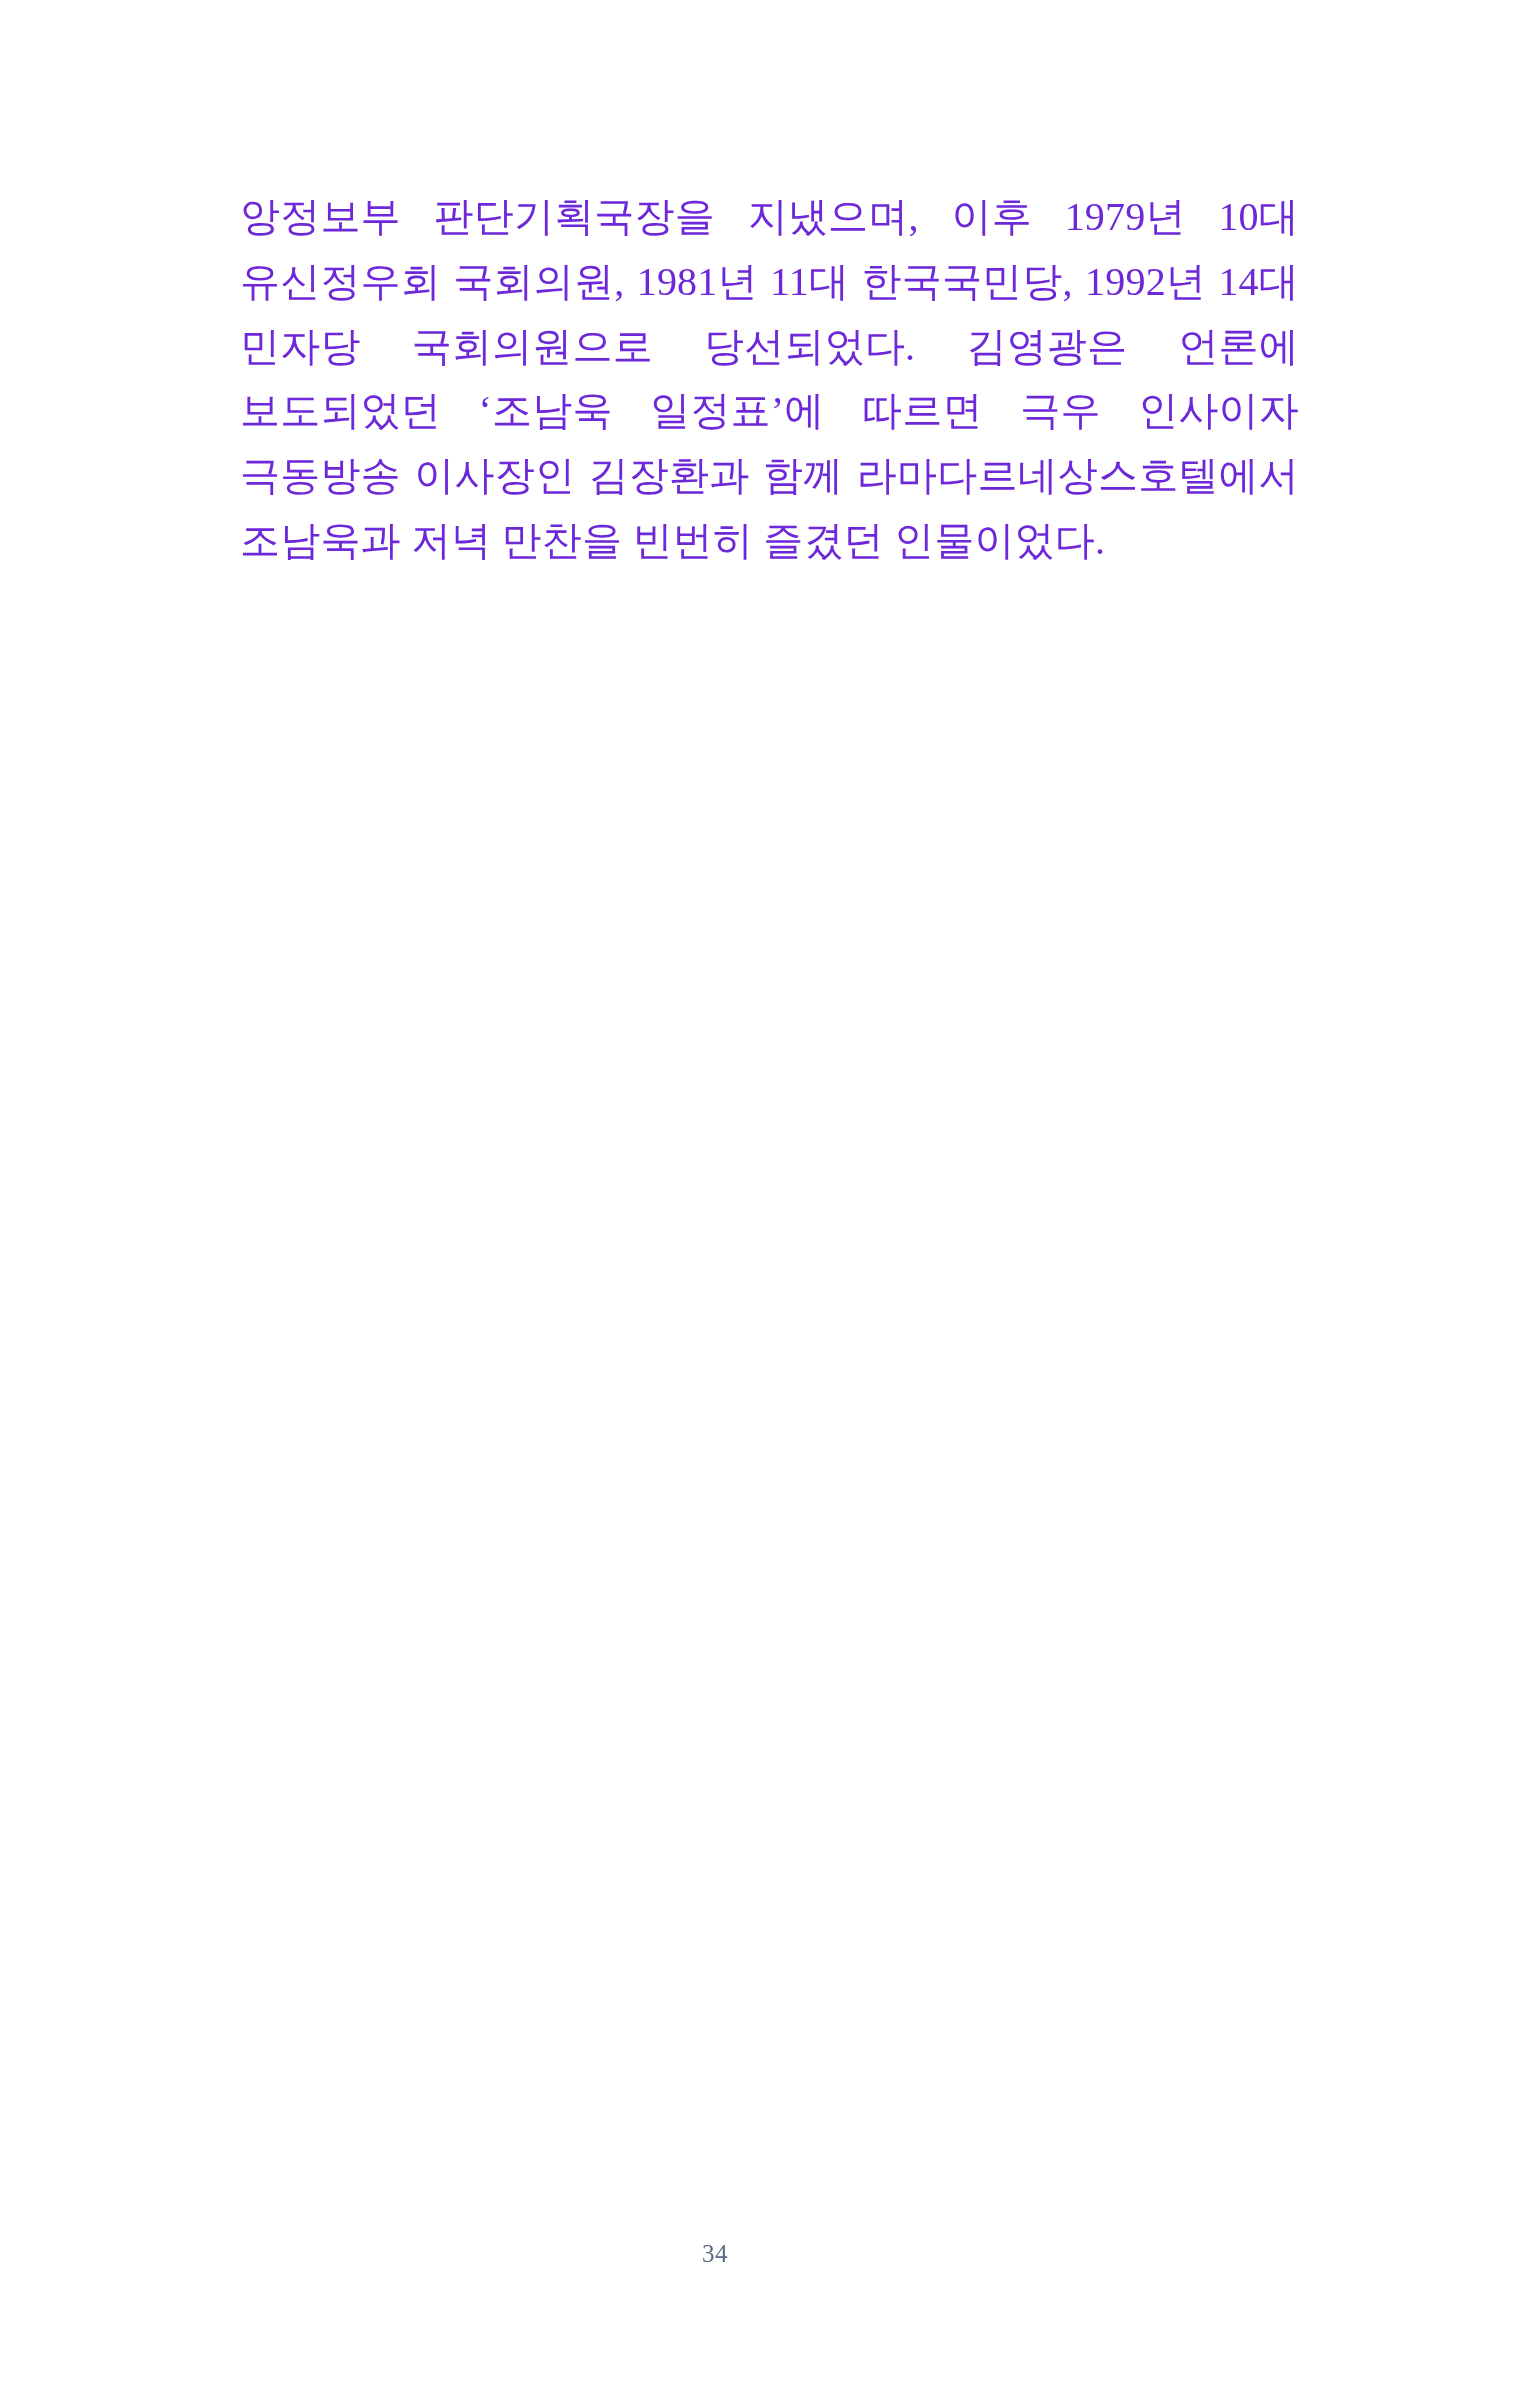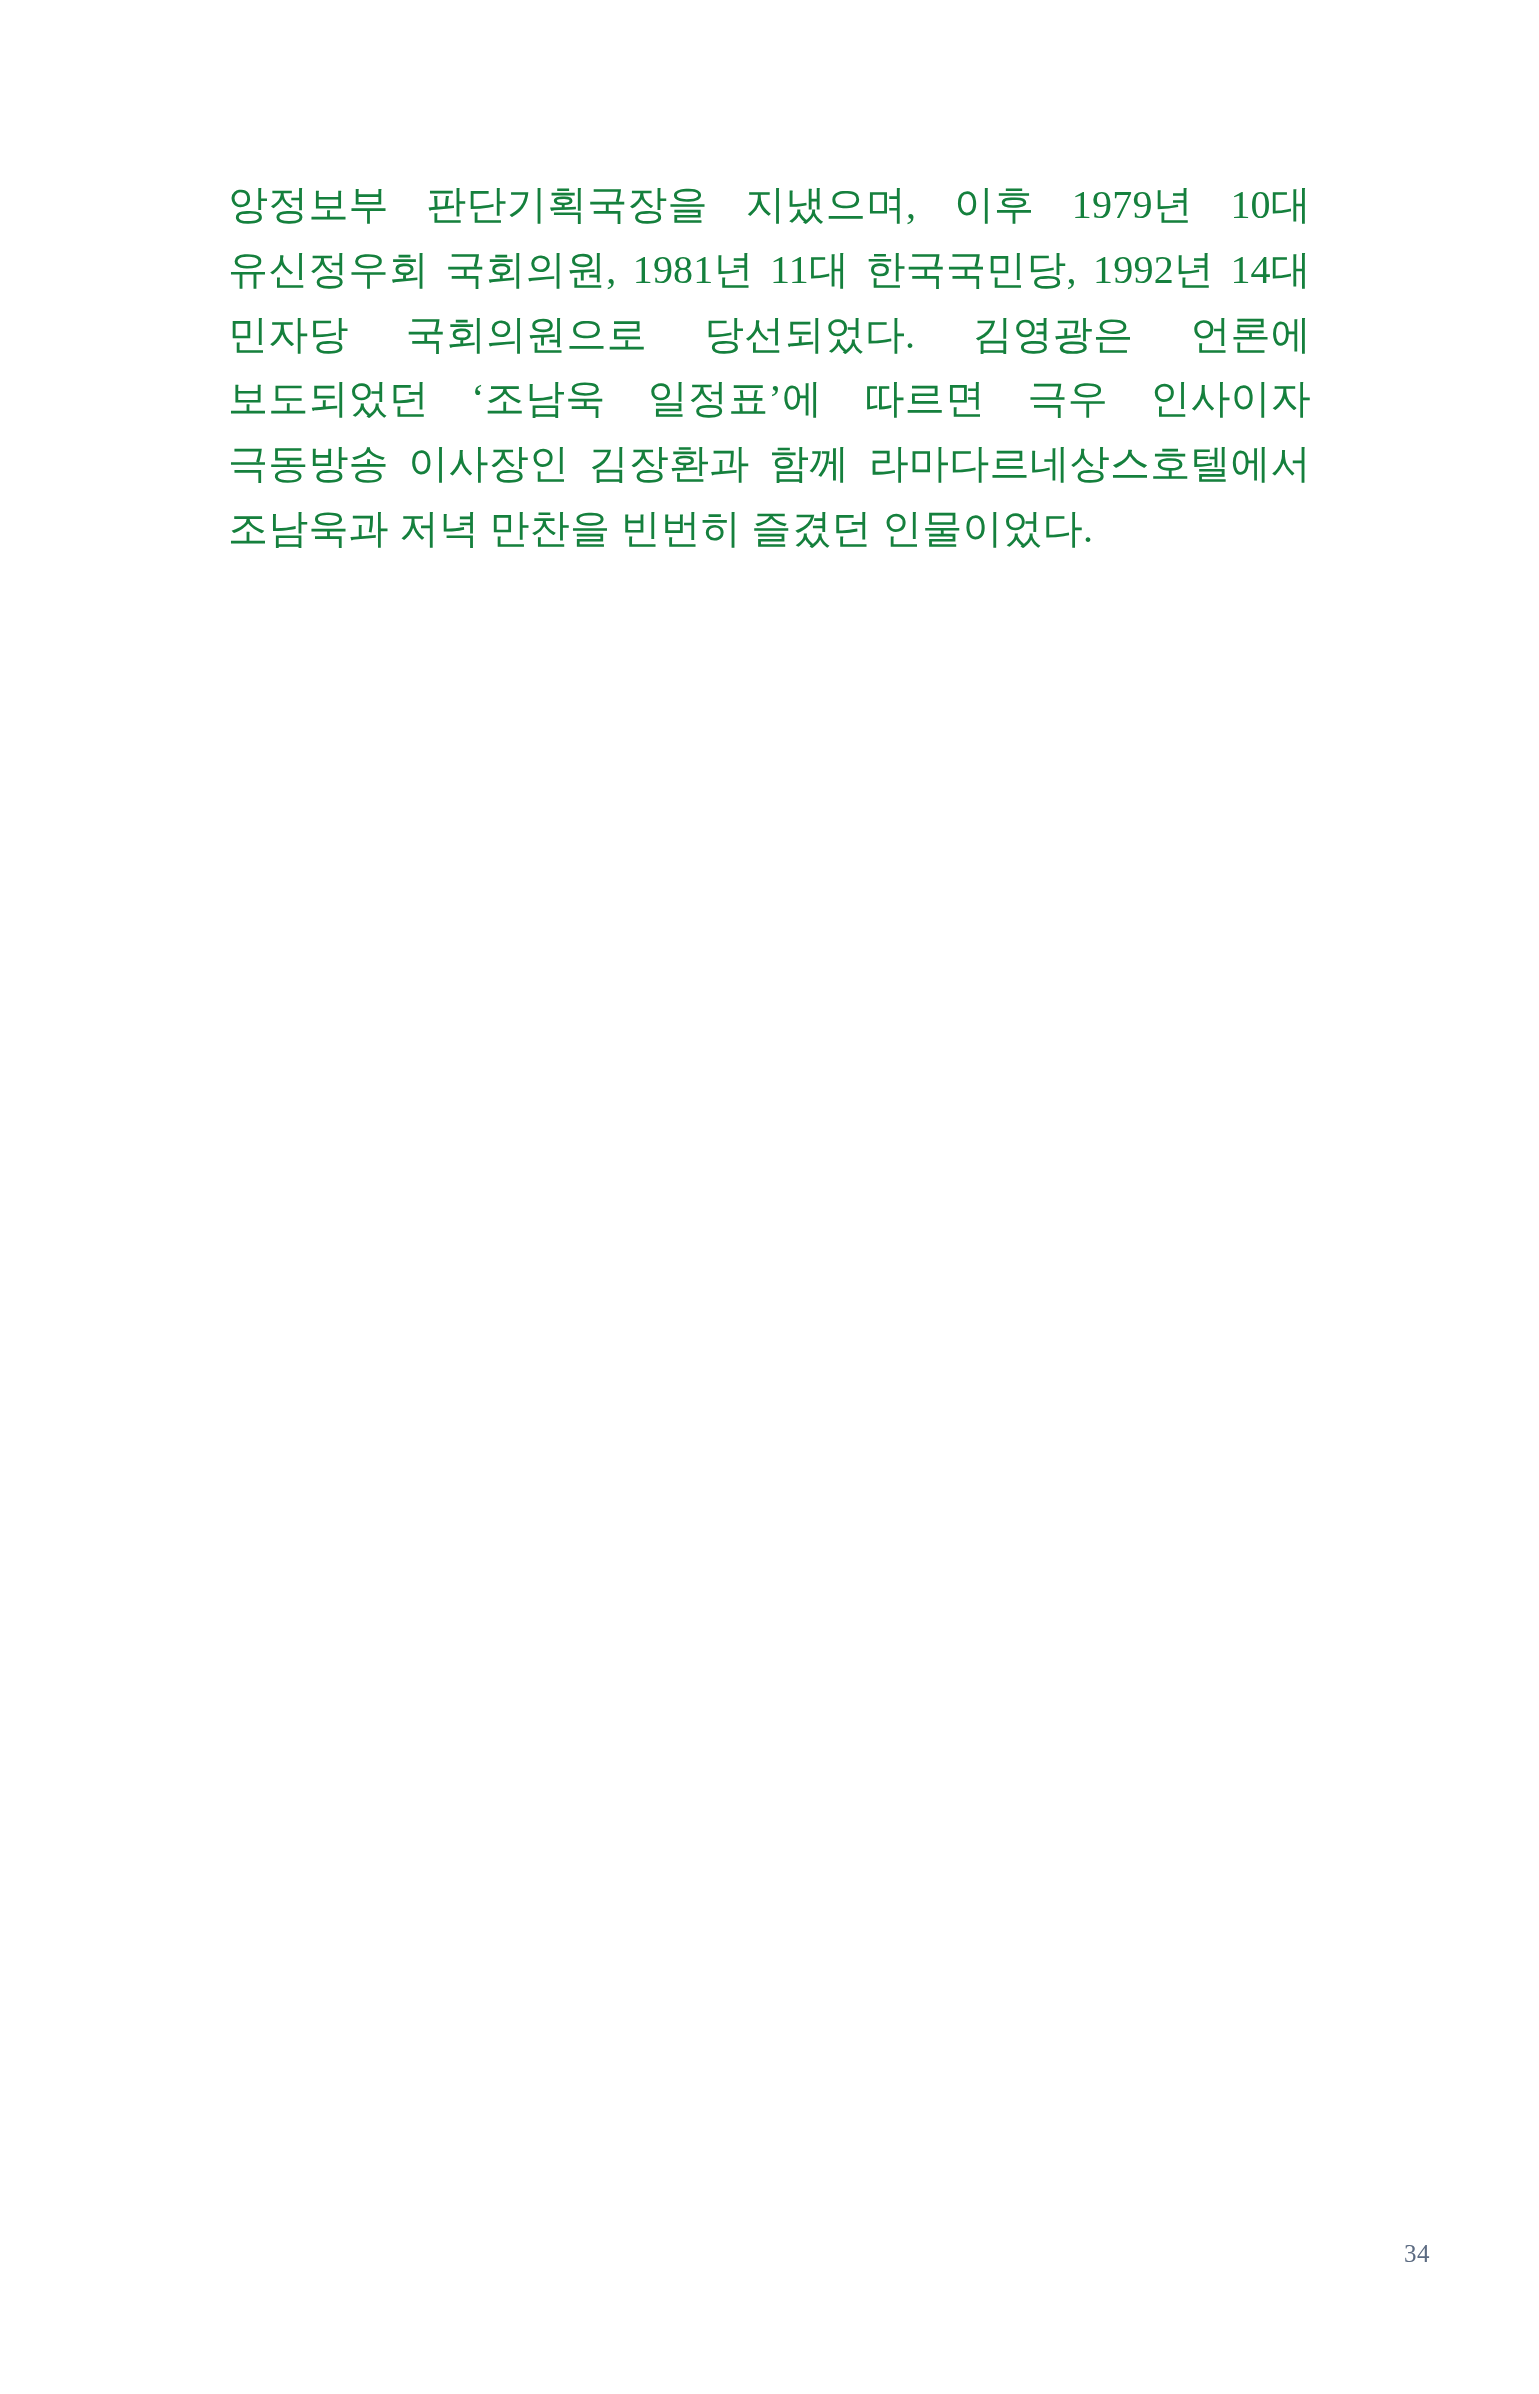--- a/index.html
+++ b/index.html
@@ -29,29 +29,29 @@
     top: 169px;
     width: 1091px;
   }
   .body-paragraph {
     font-size: 40px;
     line-height: 1.62;
     text-align: justify;
     text-justify: inter-character;
     word-break: keep-all;
     letter-spacing: 0.2px;
-    color: #15803d;
-    margin: 4px;
+    color: #6d28d9;
+    margin: 16px;
   }
   .page-number {
     position: absolute;
     left: 0;
     top: 2240px;
     width: 1430px;
-    text-align: right;
+    text-align: center;
     font-size: 25px;
     color: #5c6b82;
     font-family: "Liberation Serif", "DejaVu Serif", serif;
     letter-spacing: 0.5px;
   }
 </style>
 </head>
 <body>
 
 <div class="page">

